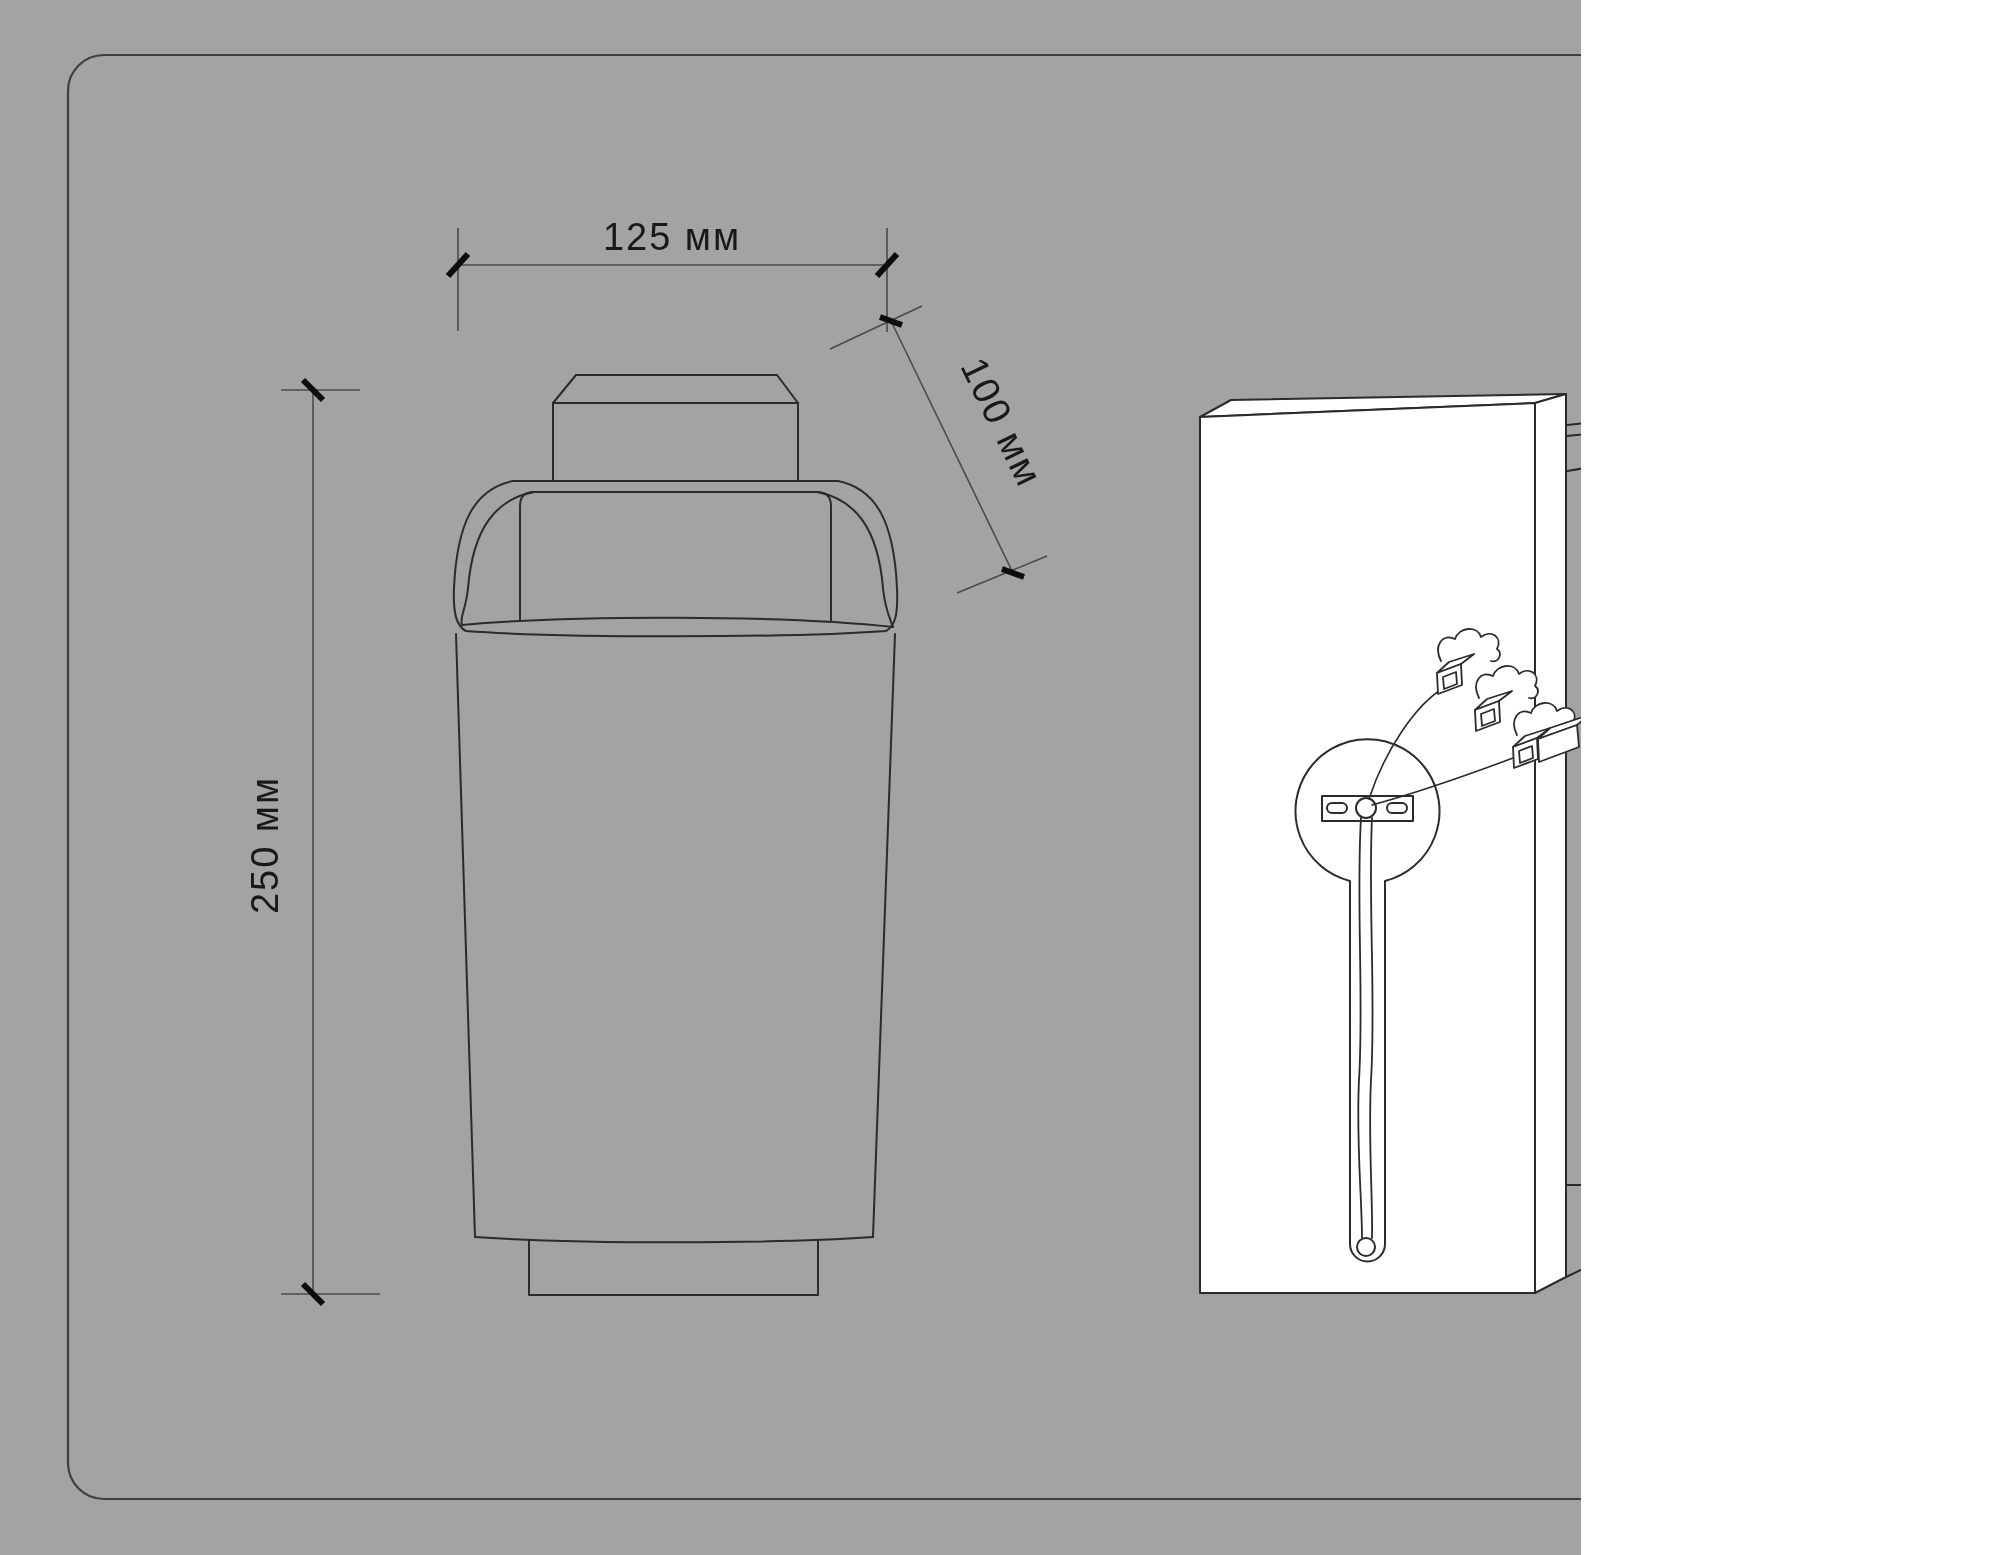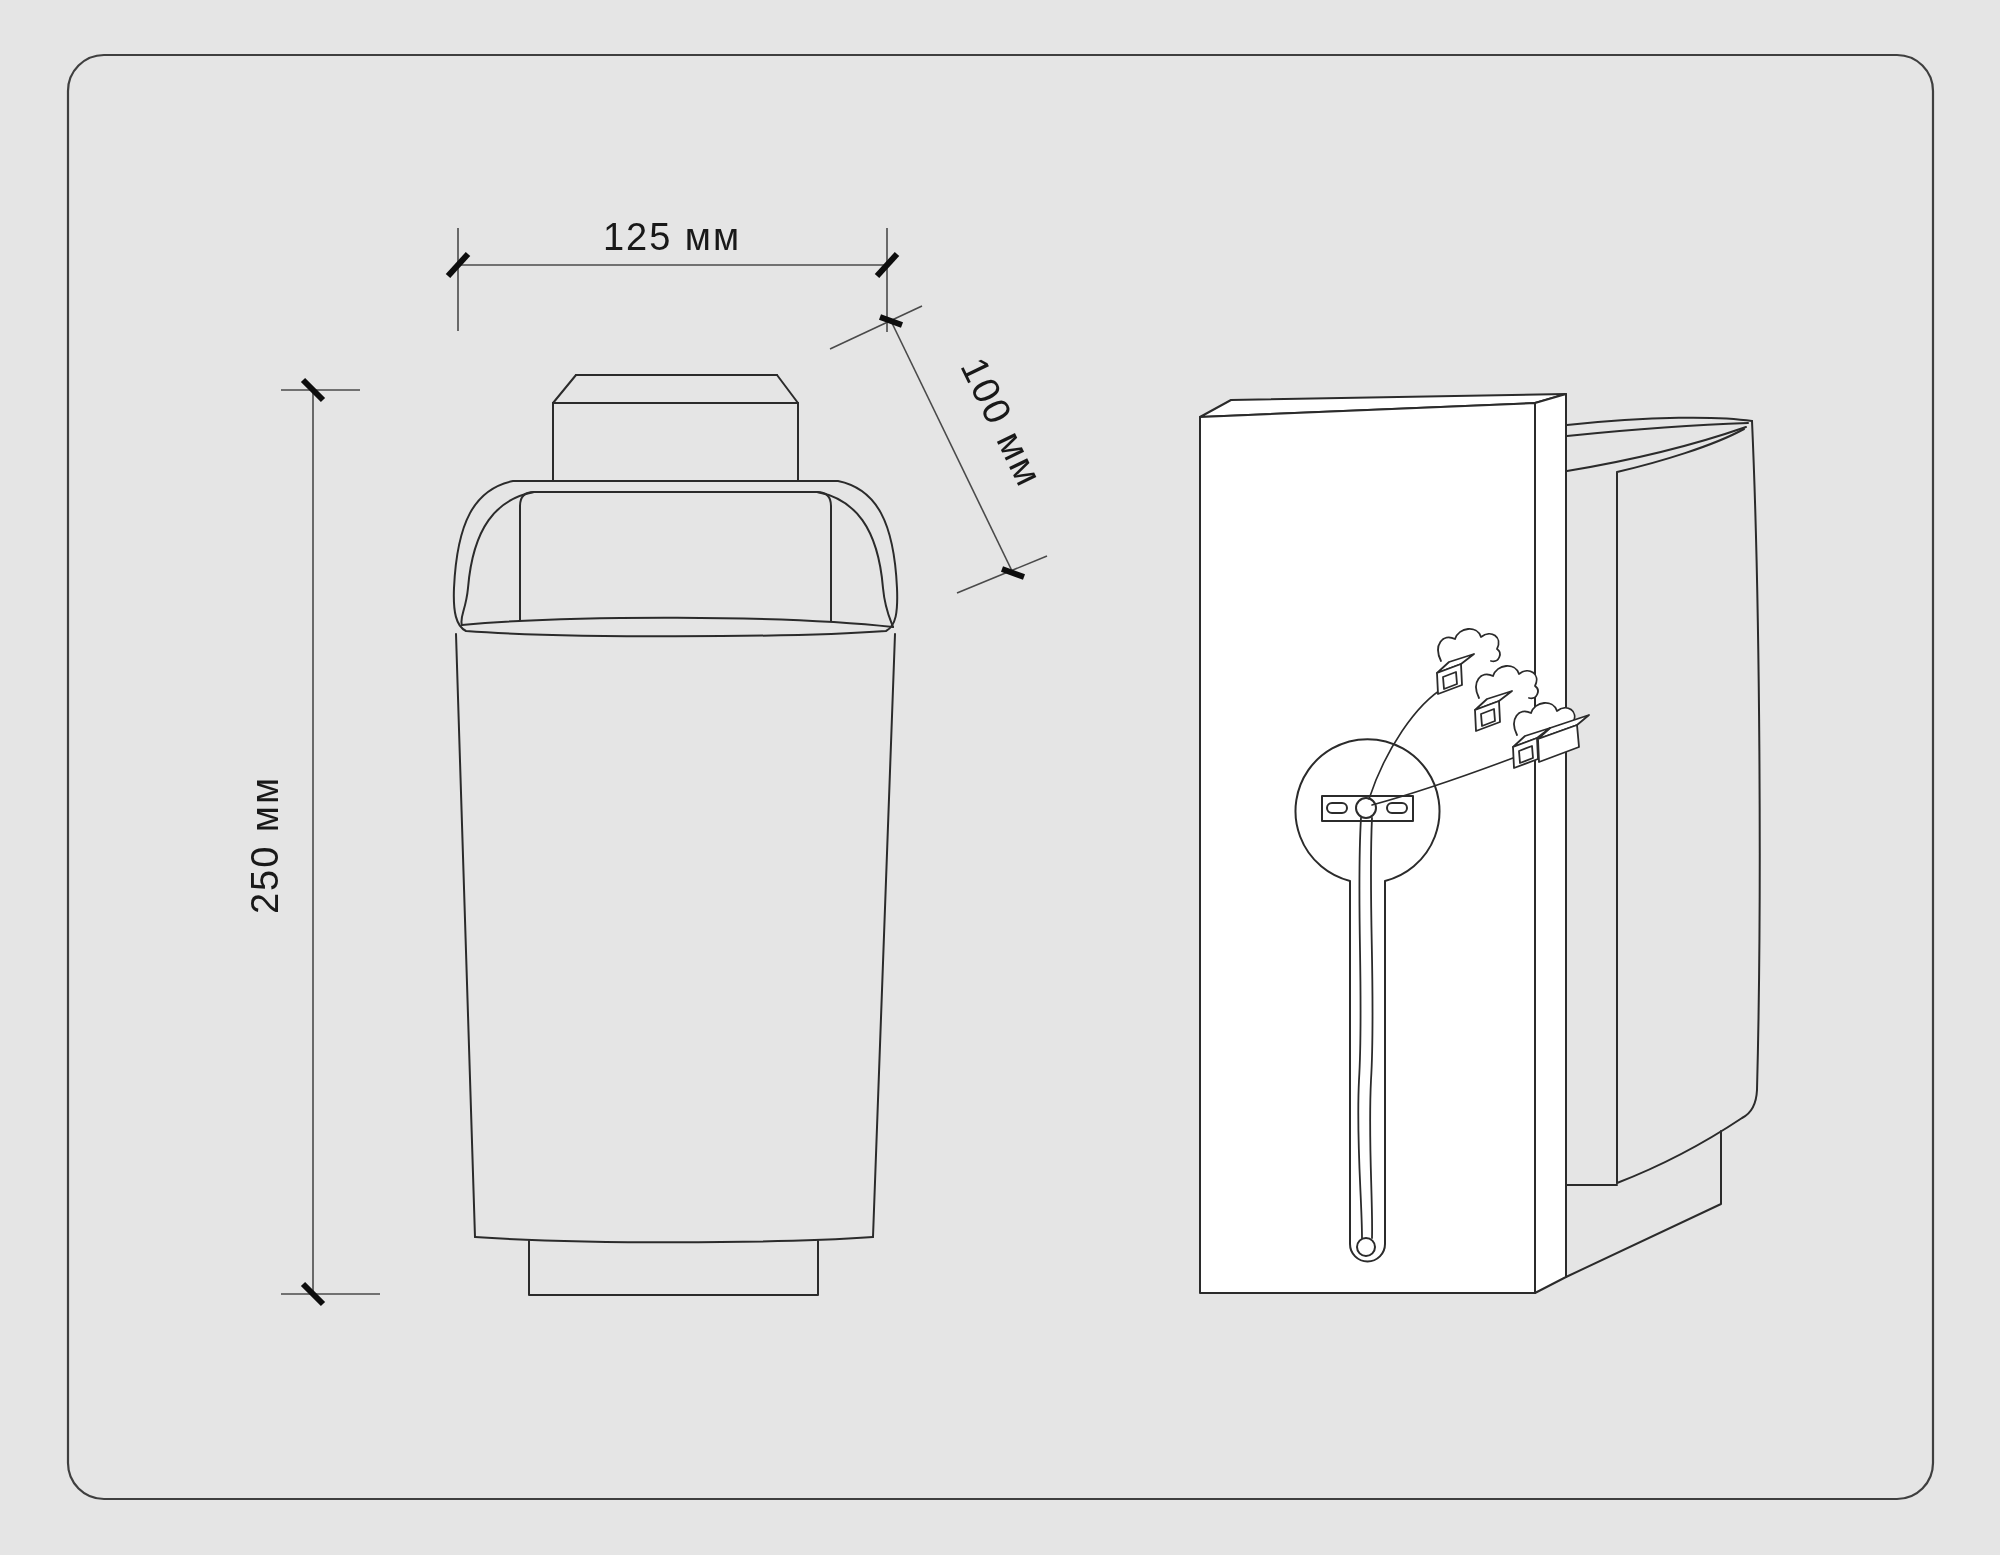--- a/index.html
+++ b/index.html
@@ -3,23 +3,23 @@
 <meta charset="utf-8">
 <style>
   html,body{
     margin:0;
     padding:0;
     background:#ffffff;
     font-family:"Liberation Sans", sans-serif;
   }
   .stage{
     position:relative;
-    width:2000px;
+    width:1581px;
     height:1555px;
-    background:#e5e5e5;
+    background:#a3a3a3;
     overflow:hidden;
   }
   svg{display:block}
   .dim-text{
     font-family:"Liberation Sans","DejaVu Sans",sans-serif;
     font-size:38px;
     font-weight:400;
     letter-spacing:2px;
     fill:#191919;
   }

